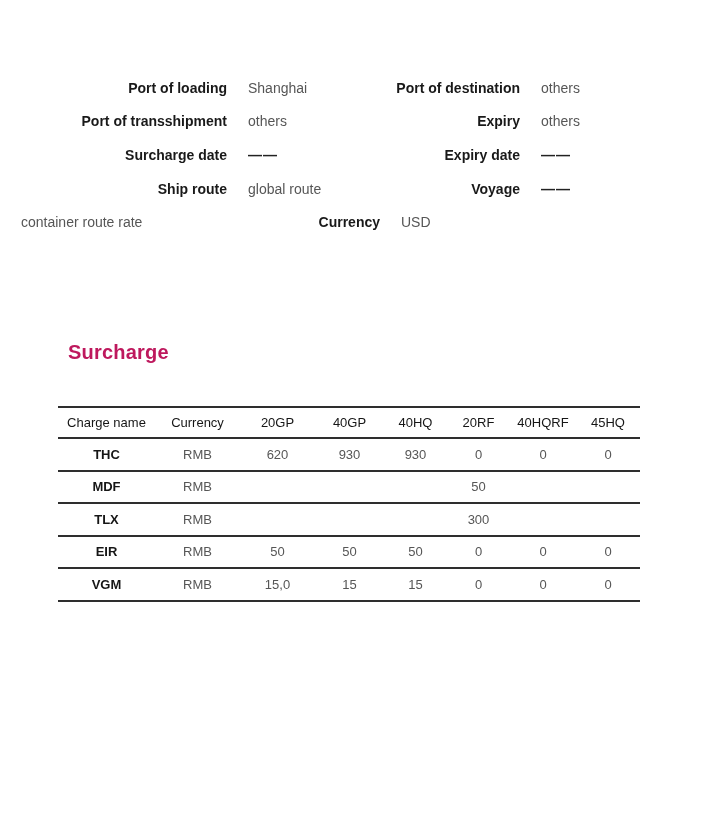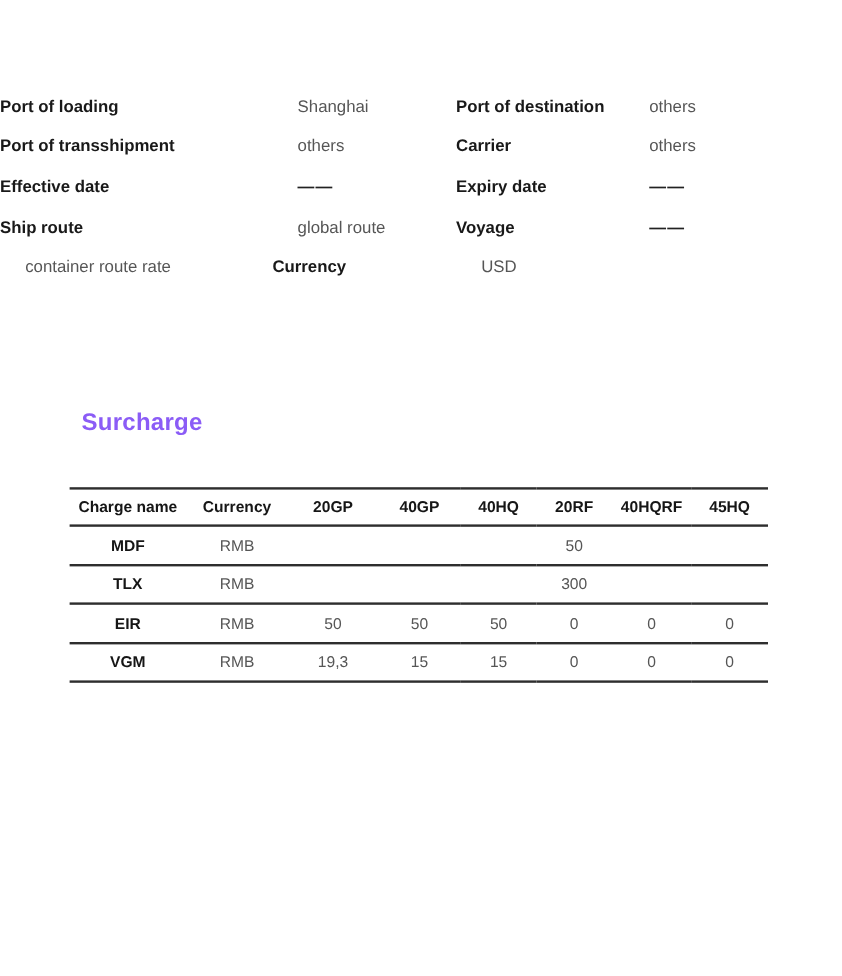--- a/index.html
+++ b/index.html
@@ -20,20 +20,21 @@
     left: 0;
     width: 702px;
   }
   .detail-row {
     display: grid;
     grid-template-columns: 227px 153px 140px 182px;
     height: 33.6px;
     align-items: center;
   }
   .d-label {
+    text-align: right;
     font-weight: 700;
     color: #191919;
     font-size: 14px;
     white-space: nowrap;
   }
   .d-value {
     padding-left: 21px;
     color: #565656;
     font-size: 14px;
     white-space: nowrap;
@@ -44,37 +45,37 @@
     letter-spacing: 1px;
   }
 
   
   .section-title {
     position: absolute;
     left: 68px;
     top: 341px;
     font-size: 20px;
     font-weight: 700;
-    color: #8b5cf6;
+    color: #be185d;
     letter-spacing: 0.2px;
   }
 
   
   table.surcharge {
     position: absolute;
     left: 58px;
     top: 406px;
     width: 582px;
     border-collapse: collapse;
     table-layout: fixed;
     border-top: 2px solid #2e2e2e;
   }
   table.surcharge th {
     font-size: 13px;
-    font-weight: 700;
+    font-weight: 400;
     color: #161616;
     height: 31px;
     border-bottom: 2px solid #2e2e2e;
     text-align: center;
     vertical-align: middle;
     padding: 0;
     white-space: nowrap;
   }
   table.surcharge td {
     font-size: 13px;
@@ -99,26 +100,26 @@
   <div class="detail-row">
     <div class="d-label">Port of loading</div>
     <div class="d-value">Shanghai</div>
     <div class="d-label">Port of destination</div>
     <div class="d-value">others</div>
   </div>
 
   <div class="detail-row">
     <div class="d-label">Port of transshipment</div>
     <div class="d-value">others</div>
-    <div class="d-label">Carrier</div>
+    <div class="d-label">Expiry</div>
     <div class="d-value">others</div>
   </div>
 
   <div class="detail-row">
-    <div class="d-label">Effective date</div>
+    <div class="d-label">Surcharge date</div>
     <div class="d-value dash">——</div>
     <div class="d-label">Expiry date</div>
     <div class="d-value dash">——</div>
   </div>
 
   <div class="detail-row">
     <div class="d-label">Ship route</div>
     <div class="d-value">global route</div>
     <div class="d-label">Voyage</div>
     <div class="d-value dash">——</div>
@@ -152,20 +153,30 @@
       <th>20GP</th>
       <th>40GP</th>
       <th>40HQ</th>
       <th>20RF</th>
       <th>40HQRF</th>
       <th>45HQ</th>
     </tr>
   </thead>
   <tbody>
     <tr>
+      <td class="charge-name-cell">THC</td>
+      <td>RMB</td>
+      <td>620</td>
+      <td>930</td>
+      <td>930</td>
+      <td>0</td>
+      <td>0</td>
+      <td>0</td>
+    </tr>
+    <tr>
       <td class="charge-name-cell">MDF</td>
       <td>RMB</td>
       <td></td>
       <td></td>
       <td></td>
       <td>50</td>
       <td></td>
       <td></td>
     </tr>
     <tr>
@@ -184,21 +195,21 @@
       <td>50</td>
       <td>50</td>
       <td>50</td>
       <td>0</td>
       <td>0</td>
       <td>0</td>
     </tr>
     <tr>
       <td class="charge-name-cell">VGM</td>
       <td>RMB</td>
-      <td>19,3</td>
+      <td>15,0</td>
       <td>15</td>
       <td>15</td>
       <td>0</td>
       <td>0</td>
       <td>0</td>
     </tr>
   </tbody>
 </table>
 
 </body></html>

